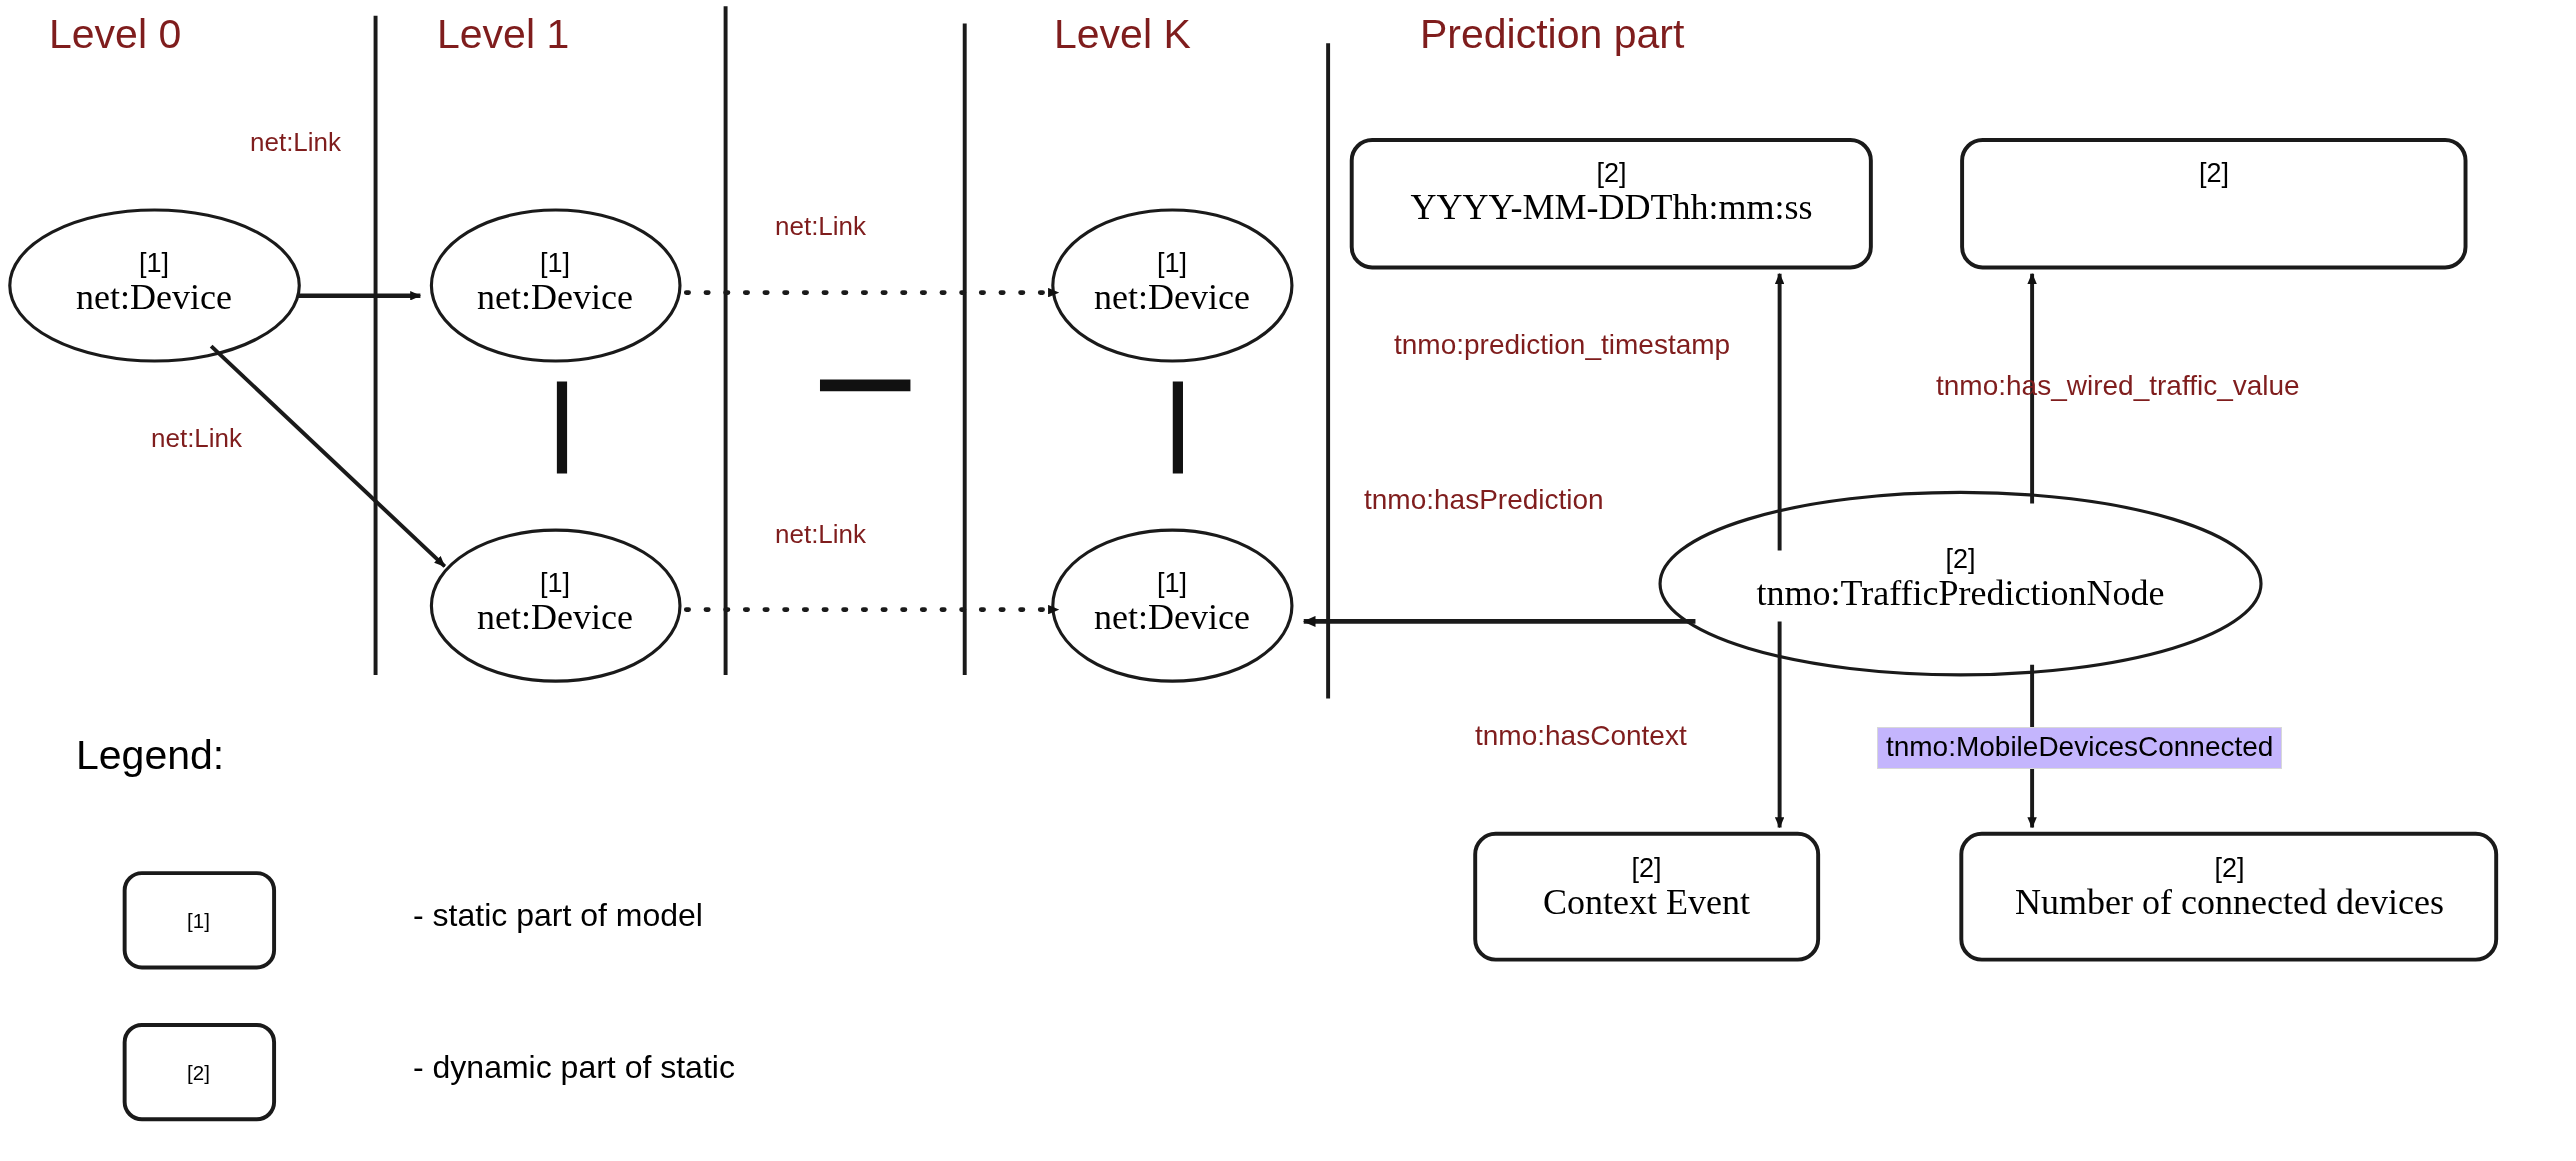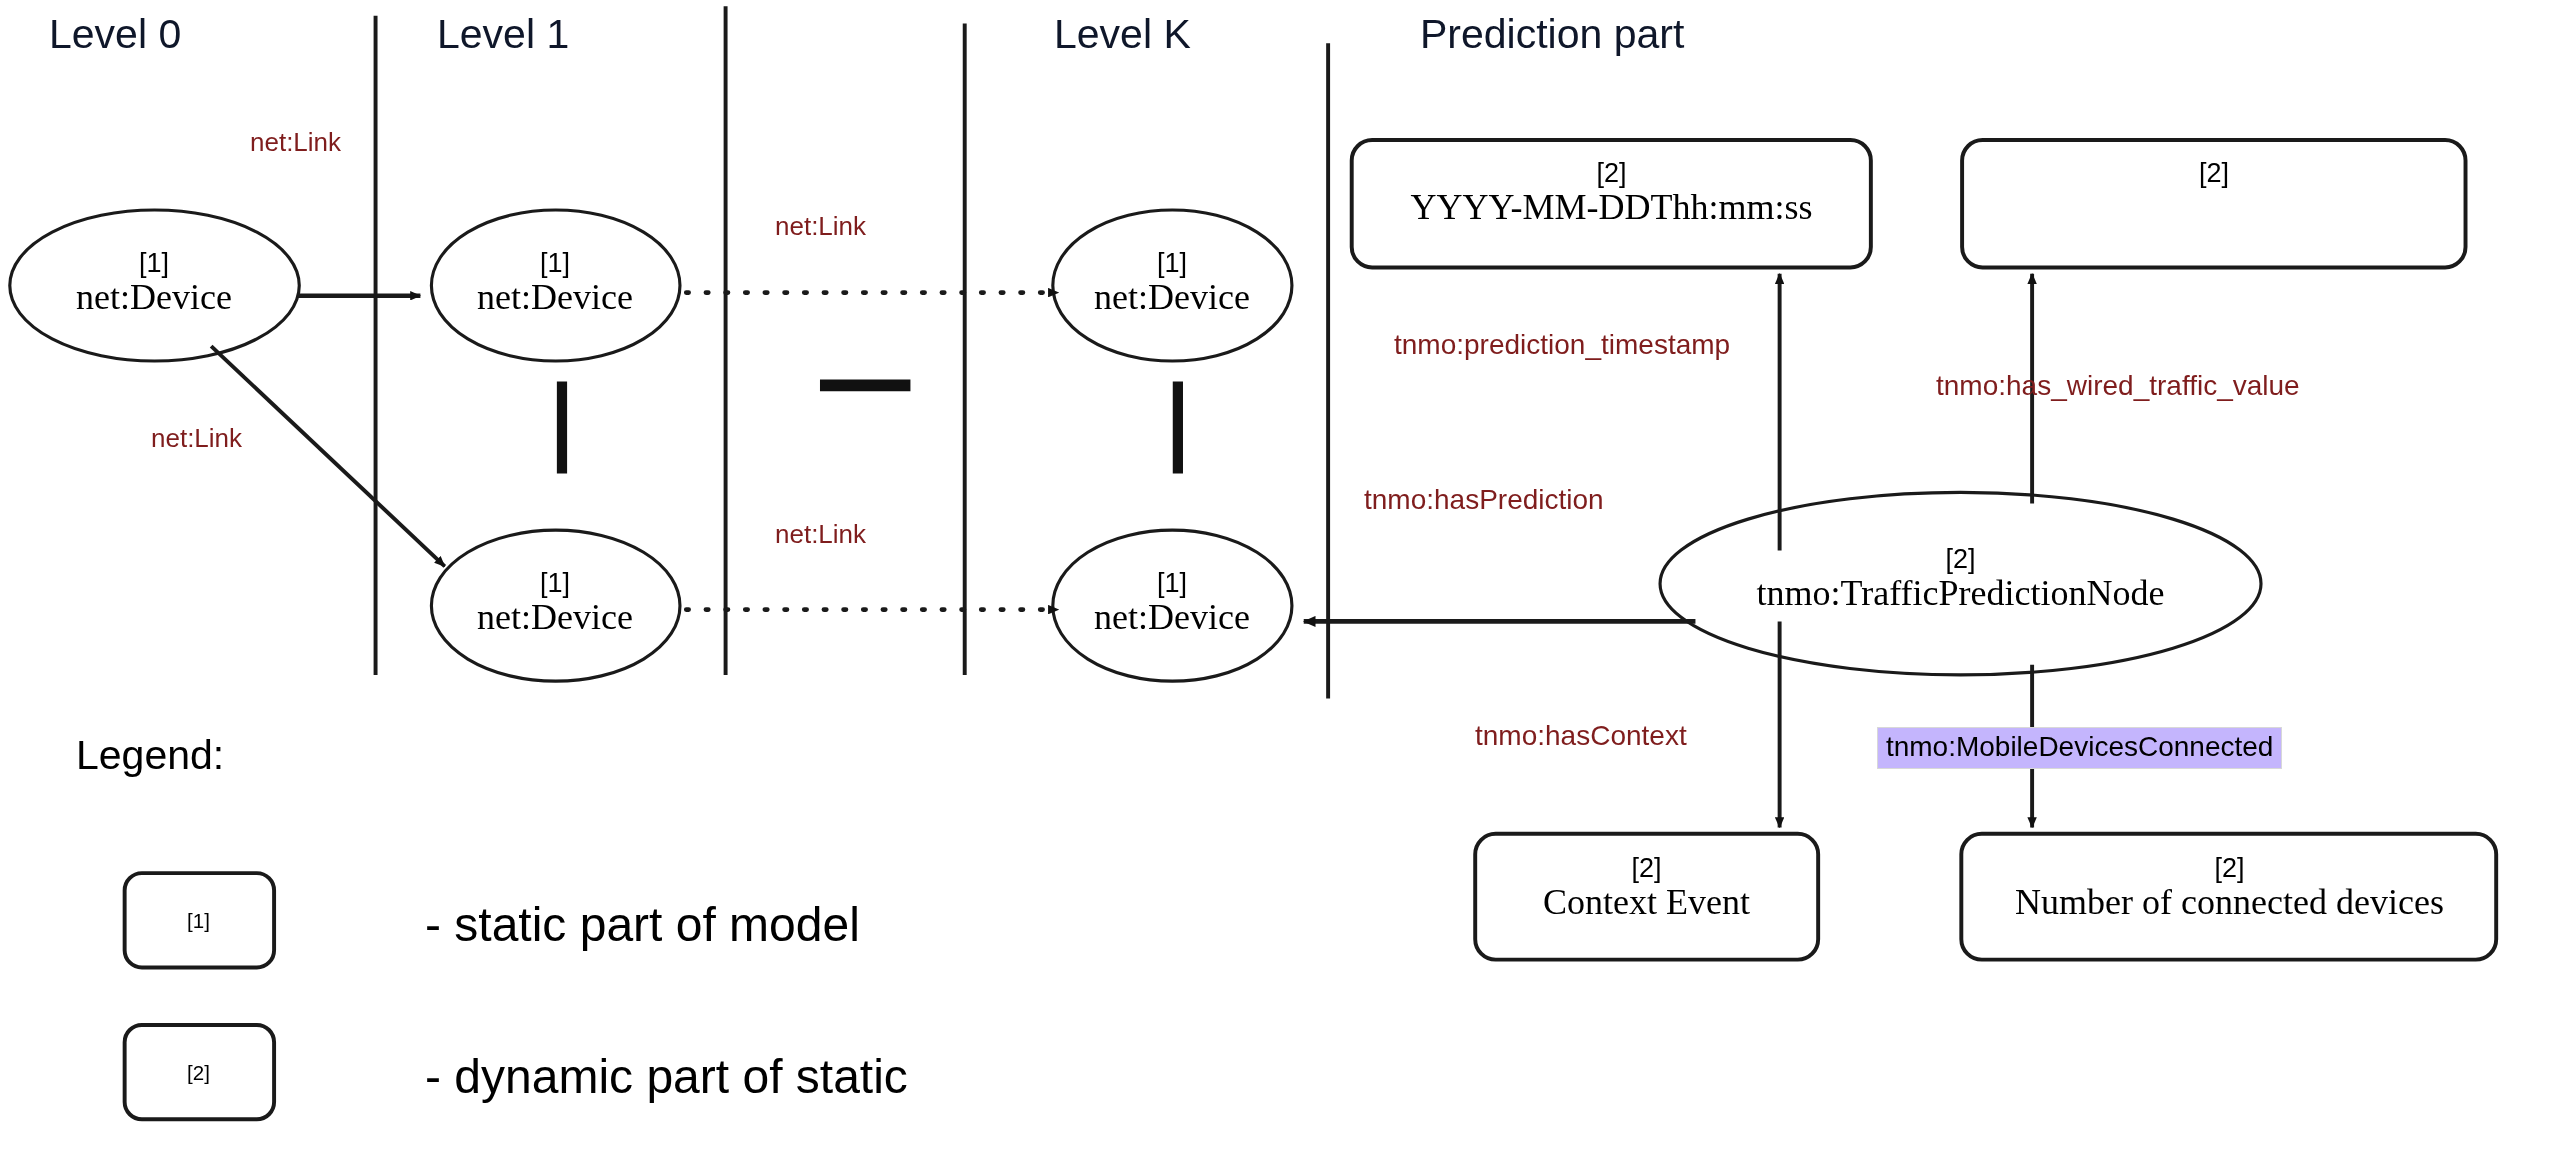--- a/index.html
+++ b/index.html
@@ -1,26 +1,26 @@
 <!DOCTYPE html>
 <html style="font-size:12.6px"><head>
 <meta charset="utf-8">
 <style>
   html,body{margin:0;padding:0;background:#ffffff;}
   body{font-family:"Liberation Sans", sans-serif;color:#000;}
   #stage{position:relative;width:2576px;height:1161px;background:#fff;overflow:hidden;}
   #stage svg{position:absolute;left:0;top:0;width:2576px;height:1161px;}
-  .lvl-title{position:absolute;font-size:41px;line-height:1;white-space:nowrap;color:#0f172a;}
+  .lvl-title{position:absolute;font-size:41px;line-height:1;white-space:nowrap;color:#7f1d1d;}
   .node-label{position:absolute;text-align:center;white-space:nowrap;pointer-events:none;}
   .node-label .tag{display:block;font-size:27px;line-height:1.05;}
   .node-label .nm{display:block;font-size:36px;line-height:1.15;font-family:Liberation Serif, serif;}
   .edge-label{position:absolute;font-size:26px;white-space:nowrap;color:#7f1d1d;}
   .edge-label.big{font-size:28px;}
   .legend-title{position:absolute;font-size:41px;white-space:nowrap;margin-top:24px;}
-  .legend-text{position:absolute;font-size:48px;white-space:nowrap;margin-left:12px;}
+  .legend-text{position:absolute;font-size:32px;white-space:nowrap;}
   .legend-tag{position:absolute;font-size:20.5px;white-space:nowrap;}
   .boxed-label{position:absolute;font-size:28px;white-space:nowrap;background:#c4b5fd;border:0.8px solid #d8d8d8;padding:3.1px 7.9px 4.7px 7.9px;}
 </style>
 </head>
 <body>
 
 <div id="stage">
 
   <svg viewBox="0 0 3274 1476" xmlns="http://www.w3.org/2000/svg">
     <defs>

